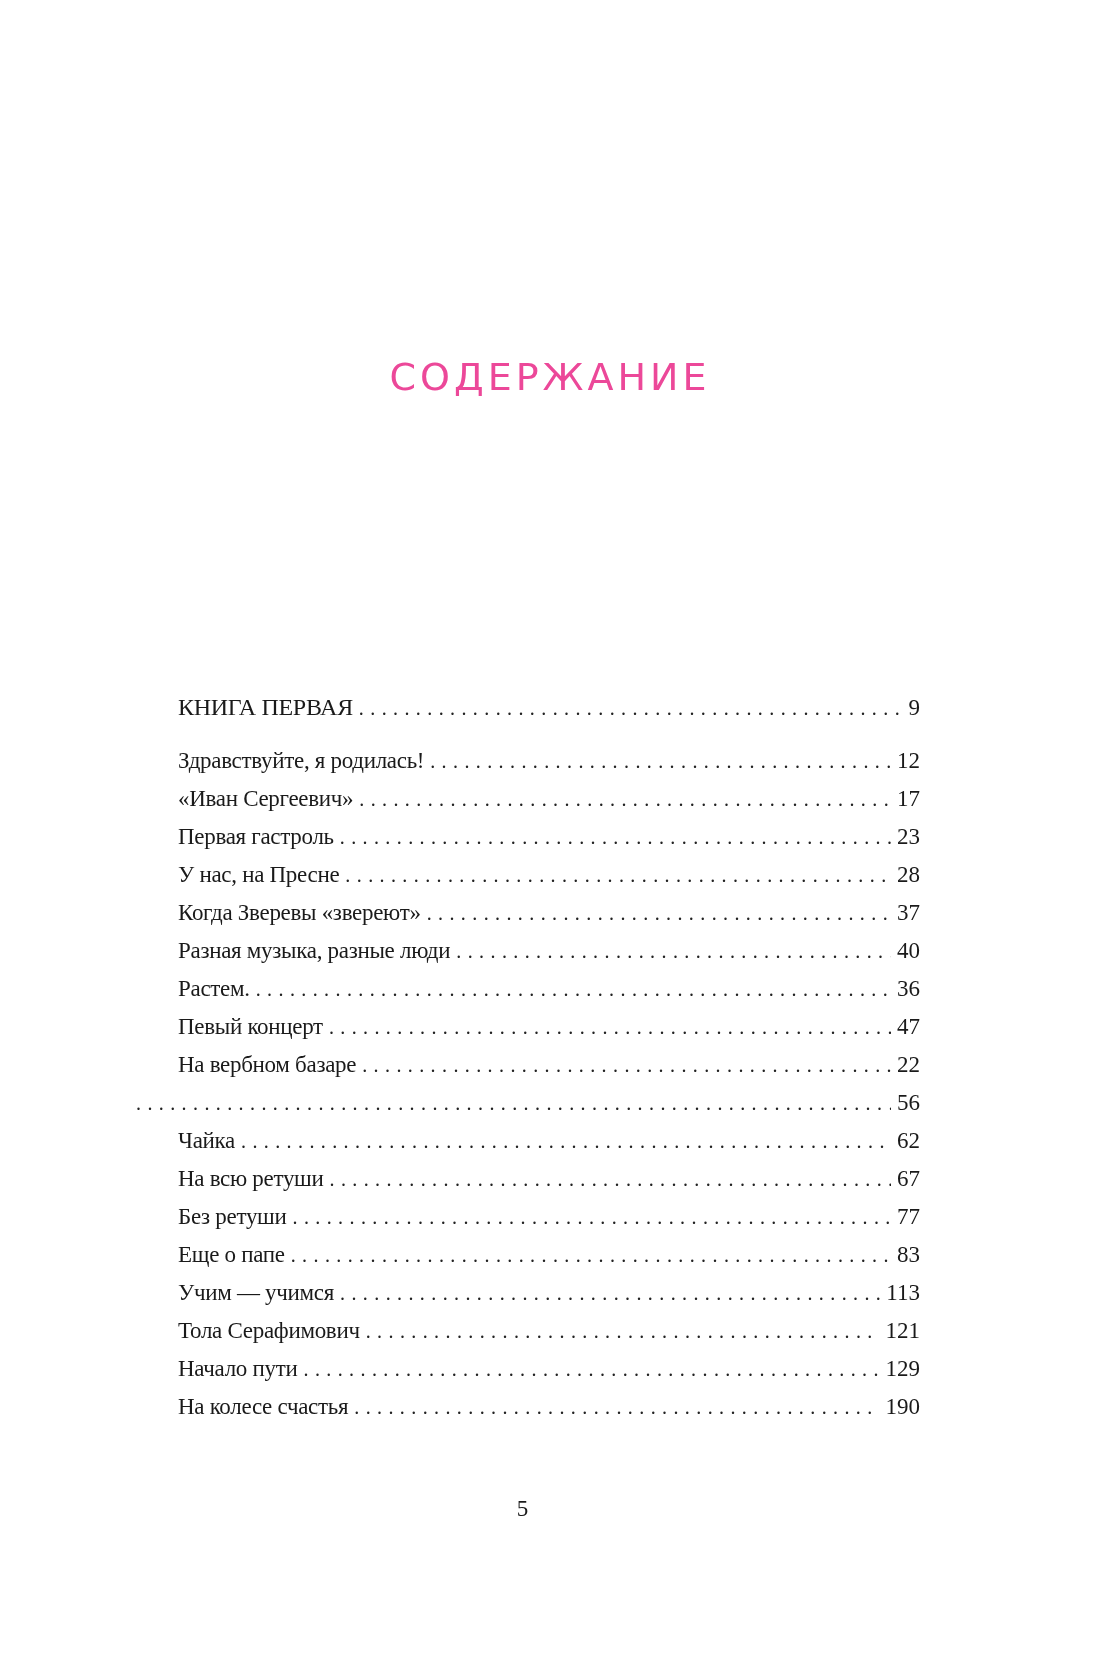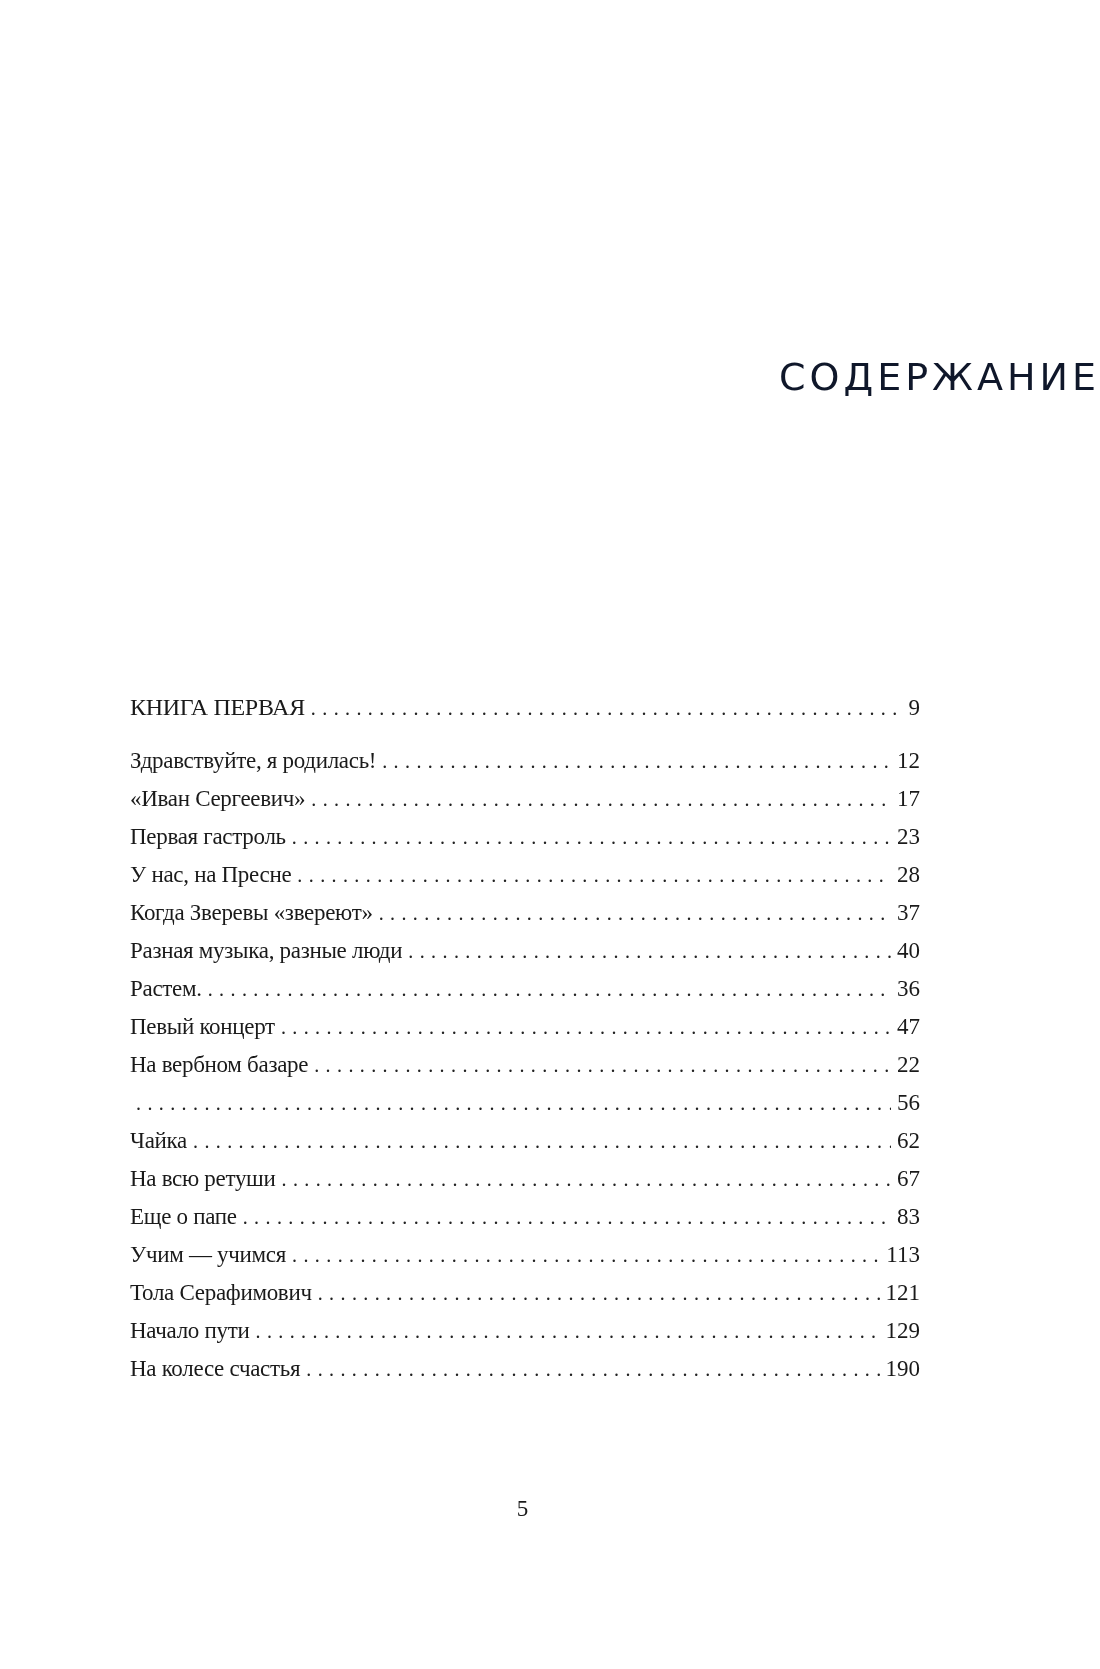--- a/index.html
+++ b/index.html
@@ -3,36 +3,36 @@
   <meta charset="utf-8">
   <style>
     html, body { margin: 0; padding: 0; background: #ffffff; }
     body {
       width: 1100px; height: 1669px; position: relative; overflow: hidden;
       color: #1a1a1a;
       font-family: "Liberation Serif", "DejaVu Serif", serif;
     }
     .title {
       position: absolute; left: 0; width: 1100px; top: 328px;
-      text-align: right;
+      text-align: center;
       font-family: "DejaVu Sans", "Liberation Sans", sans-serif;
       font-size: 38px; letter-spacing: 4px; font-weight: normal;
-      color: #0f172a; line-height: 48px;
+      color: #ec4899; line-height: 48px;
       transform: scaleX(1.0);
     }
     .toc {
       position: absolute; left: 130px; width: 790px; top: 690px;
     }
     .row {
       display: flex; align-items: baseline;
       height: 38px; line-height: 38px;
       font-size: 23px;
     }
     .row.part { height: 48px; line-height: 34px; font-size: 24px; margin-bottom: 4px; }
-    .row .label { white-space: nowrap; flex: 0 0 auto; letter-spacing: -0.3px; }
+    .row .label { white-space: nowrap; flex: 0 0 auto; letter-spacing: -0.3px; margin-left: 48px; }
     .row .leader {
       flex: 1 1 auto; overflow: hidden; white-space: nowrap;
       margin: 0 6px; letter-spacing: 5.6px; color: #222;
       font-size: 20px;
     }
     .row .leader::before {
       content: ". . . . . . . . . . . . . . . . . . . . . . . . . . . . . . . . . . . . . . . . . . . . . . . . . . . . . . . . . . . . . . . . . . . . . . . . . . . . . . . . . . . . . . . . . . . . . . . . . . . . . . . . . . . . . . . . . . . . . . . . . . . . . . . . . . . . . . . . . . . . . . . . . . . . . . . . . . . . . .";
       letter-spacing: 0px; word-spacing: 1.4px;
     }
     .row .page { flex: 0 0 auto; text-align: right; white-space: nowrap; font-size: 23px; }
@@ -106,20 +106,25 @@
         <span class="label">Чайка</span>
         <span class="leader"></span>
         <span class="page">62</span>
       </div>
       <div class="row">
         <span class="label">На всю ретуши</span>
         <span class="leader"></span>
         <span class="page">67</span>
       </div>
       <div class="row">
+        <span class="label">Без ретуши</span>
+        <span class="leader"></span>
+        <span class="page">77</span>
+      </div>
+      <div class="row">
         <span class="label">Еще о папе</span>
         <span class="leader"></span>
         <span class="page">83</span>
       </div>
       <div class="row">
         <span class="label">Учим — учимся</span>
         <span class="leader"></span>
         <span class="page">113</span>
       </div>
       <div class="row">

